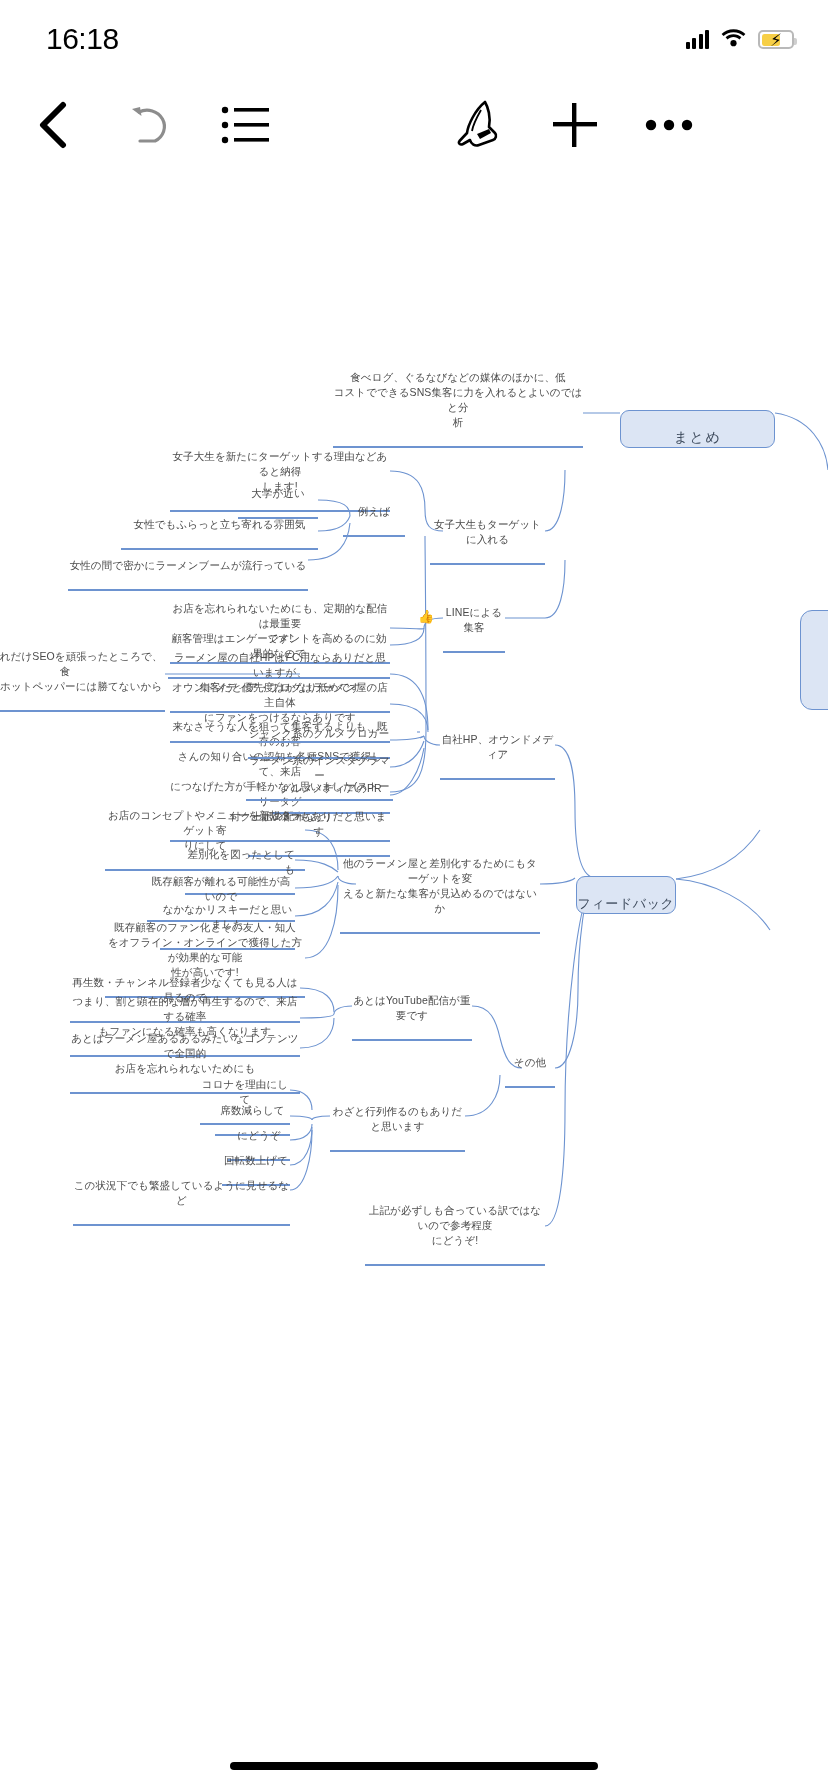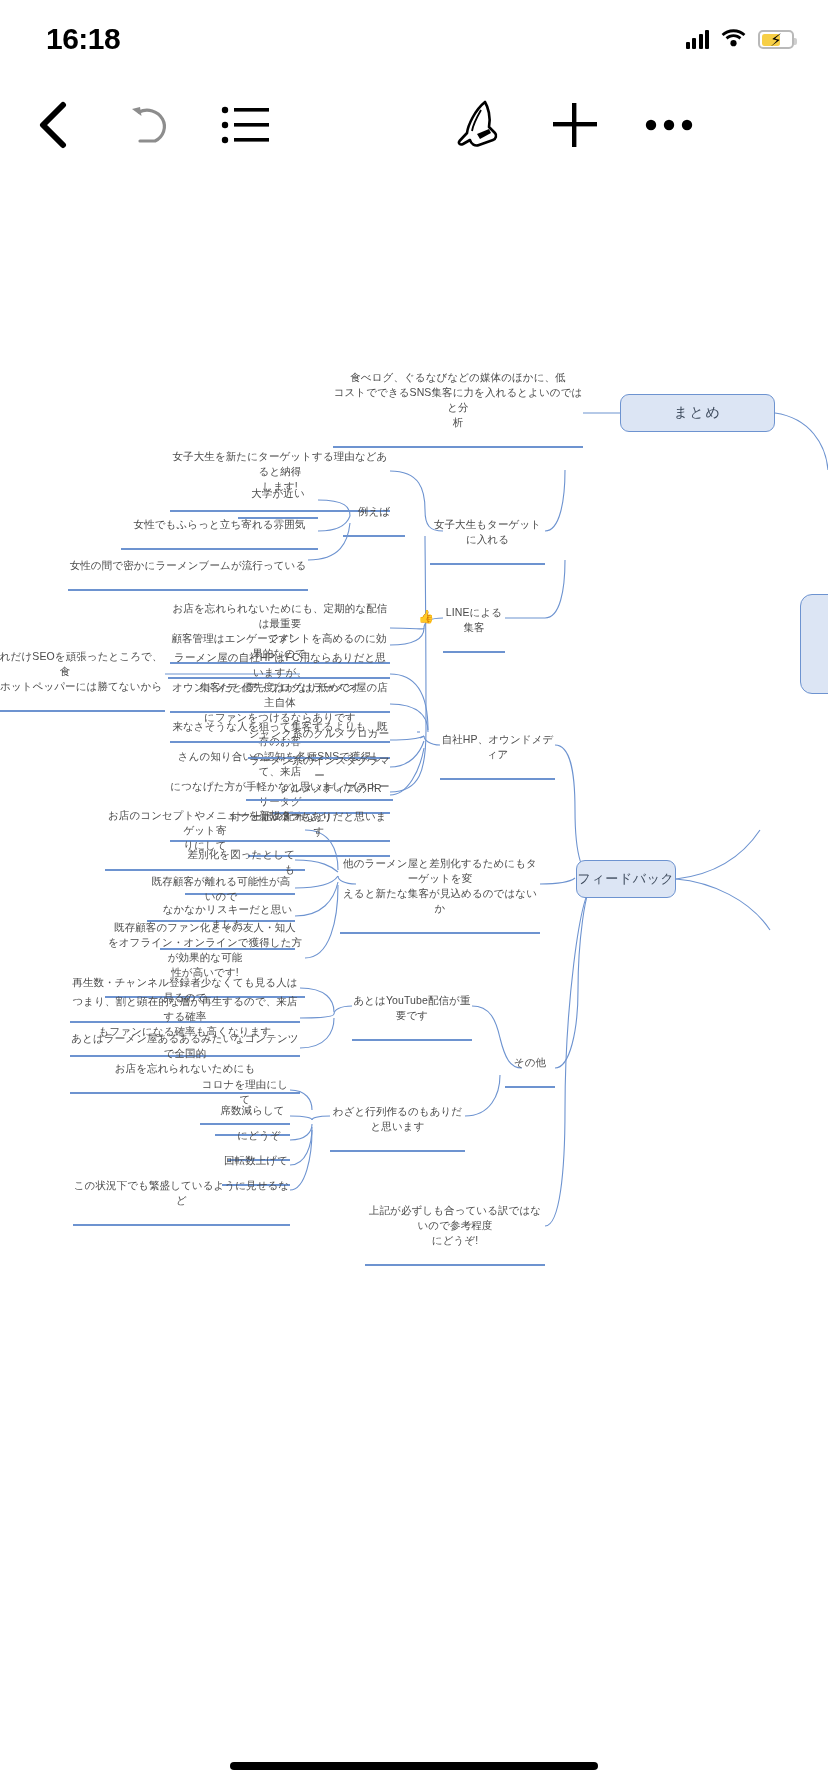--- a/index.html
+++ b/index.html
@@ -2,21 +2,21 @@
 <html><head>
 <meta charset="utf-8">
 <style>
   * { margin:0; padding:0; box-sizing:border-box; }
   html,body{ width:828px; height:1792px; background:#ffffff;
     font-family:"Liberation Sans","DejaVu Sans",sans-serif; }
 
   
   #status-bar{ position:absolute; left:0; top:0; width:828px; height:74px; }
   #status-time{ position:absolute; left:46px; top:22px; font-size:30px;
-    font-weight:700; color:#000; letter-spacing:-0.5px; }
+    font-weight:400; color:#000; letter-spacing:-0.5px; }
   #status-right{ position:absolute; right:34px; top:28px; display:flex;
     align-items:center; gap:12px; }
   .sig-bars{ display:flex; align-items:flex-end; gap:2.5px; height:19px; }
   .sig-bars i{ display:block; width:4px; background:#000; border-radius:1px; }
   .sig-bars i:nth-child(1){height:7px;}
   .sig-bars i:nth-child(2){height:11px;}
   .sig-bars i:nth-child(3){height:15px;}
   .sig-bars i:nth-child(4){height:19px;}
   .batt{ position:relative; width:36px; height:19px; border:2px solid #b9b9b9;
     border-radius:5px; }
@@ -38,22 +38,22 @@
     overflow:hidden; }
   #edges{ position:absolute; left:0; top:0; width:828px; height:1550px; }
 
   .node{ position:absolute; color:#4a4a4a; font-size:10.5px; line-height:15px;
     text-align:center; letter-spacing:0.1px; padding-bottom:16px;
     border-bottom:2.6px solid #6d93d0; white-space:pre-line; }
   .node.nb{ border-bottom:none; }
 
   .rbox{ position:absolute; border:1.4px solid #6d93d0; border-radius:9px;
     background:#dce5f4; color:#3d4a5c; font-size:14px; text-align:center;
-    display:flex; align-items:center; justify-content:center;
-    letter-spacing:1.5px; }
+    display:flex; align-items:flex-end; justify-content:center;
+    letter-spacing:1.5px;margin-top:16px; }
 
   .thumb{ position:absolute; font-size:13px; line-height:13px; }
 </style>
 </head>
 <body>
 
 <div id="status-bar">
   <div id="status-time">16:18</div>
   <div id="status-right">
     <span class="sig-bars">

